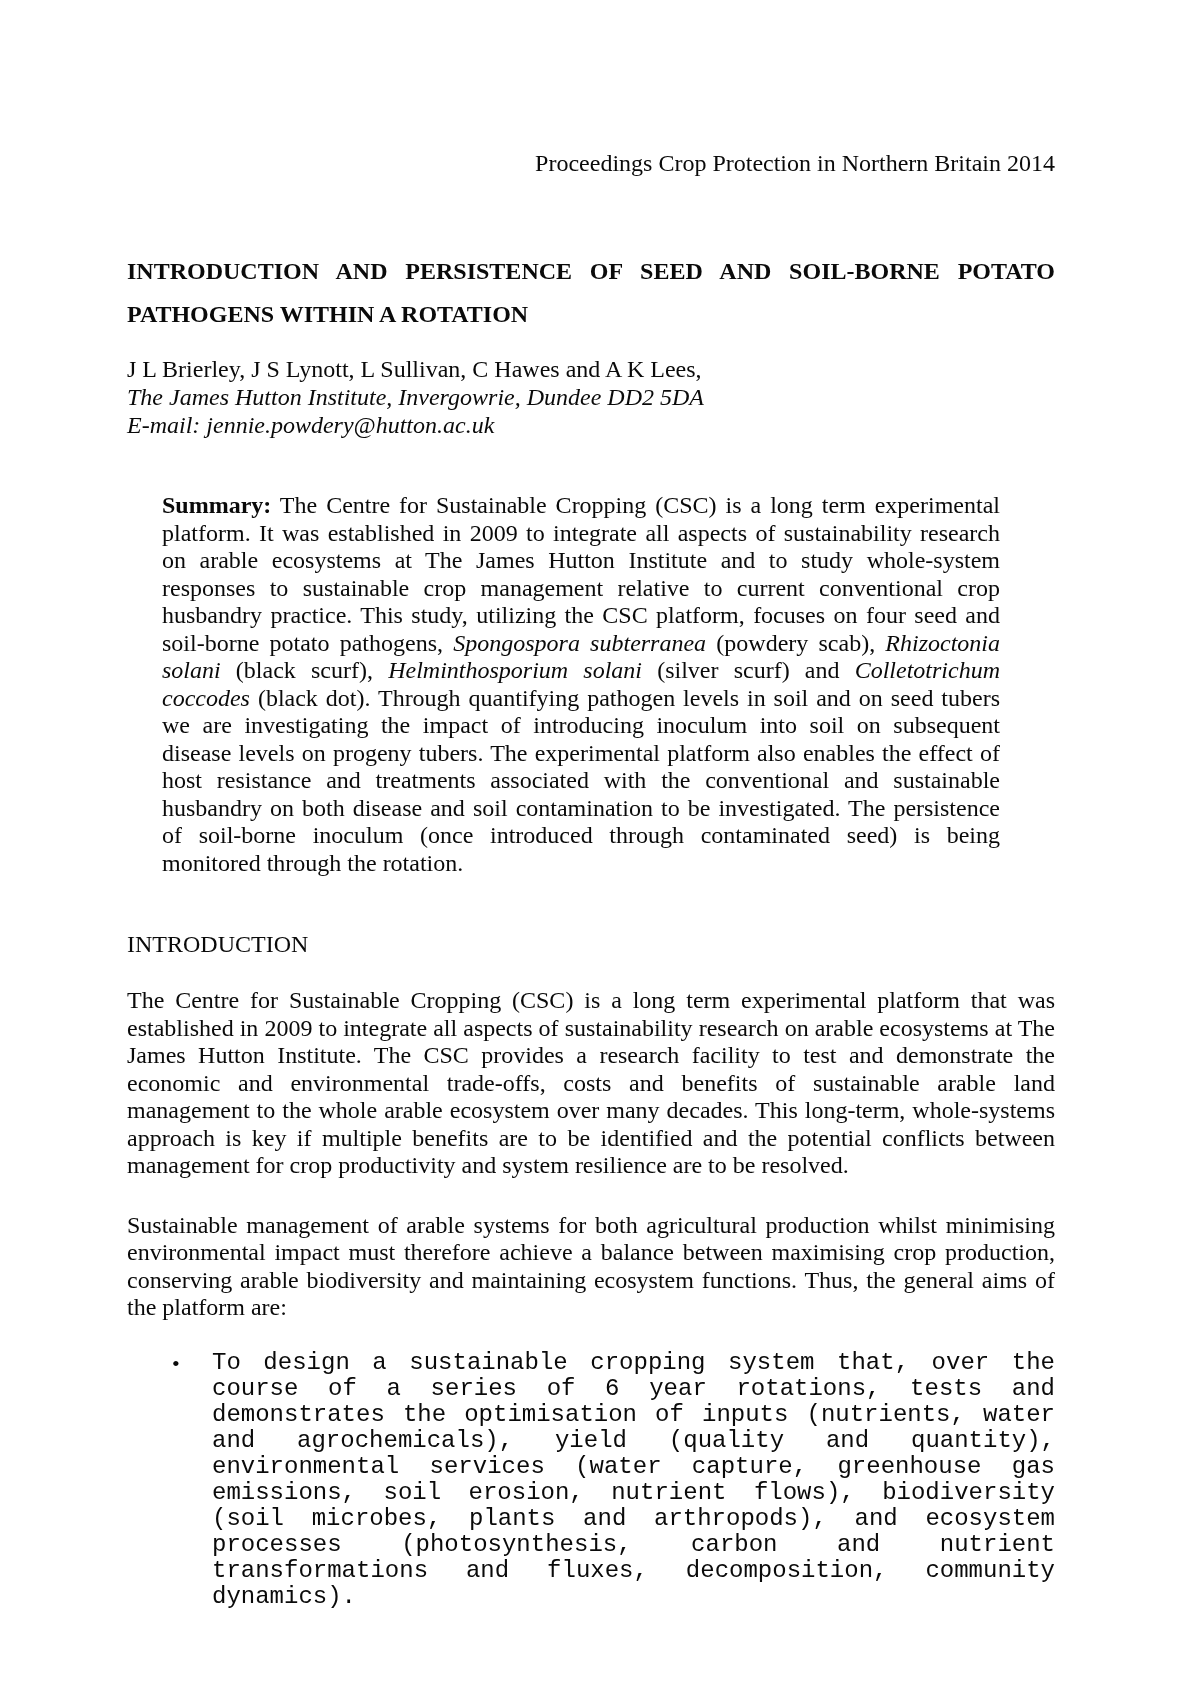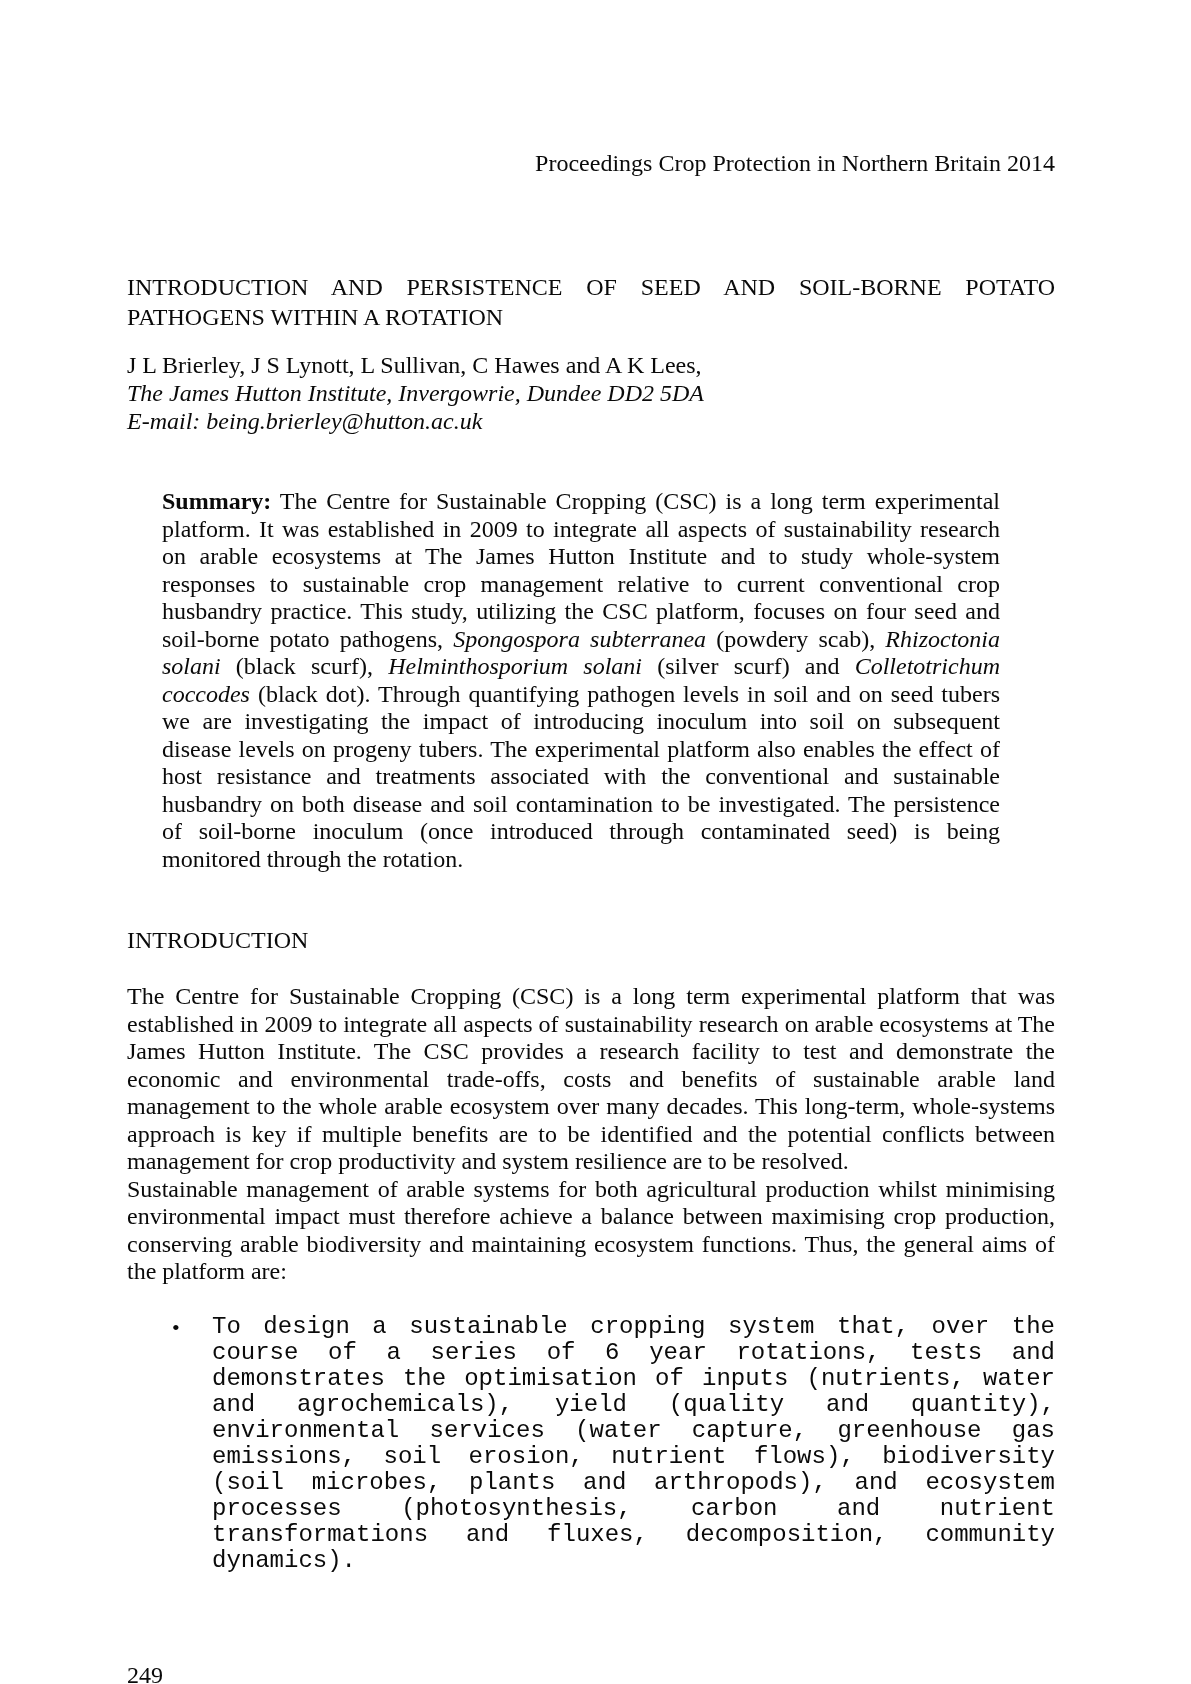--- a/index.html
+++ b/index.html
@@ -20,24 +20,24 @@
     box-sizing: border-box;
     width: 1191px;
     height: 1684px;
     padding: 150px 136px 0 127px;
   }
   .header-line {
     text-align: right;
     line-height: 27px;
   }
   .paper-title {
-    margin-top: 95px;
-    font-weight: normal;
+    margin-top: 73px;
+    font-weight: bold;
     text-align: justify;
-    line-height: 30px;
+    line-height: 43px;
   }
   .authors-block {
     margin-top: 19px;
     line-height: 28px;
   }
   .affiliation, .email {
     font-style: italic;
   }
   .summary-block {
     margin-top: 53px;
@@ -52,21 +52,21 @@
     margin-top: 53px;
     font-weight: normal;
     line-height: 28px;
   }
   .body-para {
     margin: 0;
     text-align: justify;
     line-height: 27.5px;
   }
   .para-1 { margin-top: 29px; }
-  .para-2 { }
+  .para-2 { margin-top: 32px; }
   .bullet-list {
     margin-top: 28px;
     margin-left: 45px;
     display: flex;
     align-items: flex-start;
   }
   .bullet-marker {
     width: 40px;
     flex: 0 0 40px;
     line-height: 27.5px;
@@ -89,21 +89,21 @@
 
 <div class="page">
 
   <div class="header-line">Proceedings Crop Protection in Northern Britain 2014</div>
 
   <div class="paper-title">INTRODUCTION AND PERSISTENCE OF SEED AND SOIL-BORNE POTATO PATHOGENS WITHIN A ROTATION</div>
 
   <div class="authors-block">
     <div class="author-names">J L Brierley, J S Lynott, L Sullivan, C Hawes and A K Lees,</div>
     <div class="affiliation">The James Hutton Institute, Invergowrie, Dundee DD2 5DA</div>
-    <div class="email">E-mail: being.brierley@hutton.ac.uk</div>
+    <div class="email">E-mail: jennie.powdery@hutton.ac.uk</div>
   </div>
 
   <p class="summary-block"><span class="bold">Summary:</span><span> The Centre for Sustainable Cropping (CSC) is a long term experimental platform. It was established in 2009 to integrate all aspects of sustainability research on arable ecosystems at The James Hutton Institute and to study whole-system responses to sustainable crop management relative to current conventional crop husbandry practice.  This study, utilizing the CSC platform, focuses on four seed and soil-borne potato pathogens, </span><span class="italic">Spongospora subterranea</span><span> (powdery scab), </span><span class="italic">Rhizoctonia solani</span><span> (black scurf), </span><span class="italic">Helminthosporium solani</span><span> (silver scurf) and </span><span class="italic">Colletotrichum coccodes</span><span> (black dot).  Through quantifying pathogen levels in soil and on seed tubers we are investigating the impact of introducing inoculum into soil on subsequent disease levels on progeny tubers.  The experimental platform also enables the effect of host resistance and treatments associated with the conventional and sustainable husbandry on both disease and soil contamination to be investigated.  The persistence of soil-borne inoculum (once introduced through contaminated seed) is being monitored through the rotation.</span></p>
 
   <div class="section-heading">INTRODUCTION</div>
 
   <p class="body-para para-1">The Centre for Sustainable Cropping (CSC) is a long term experimental platform that was established in 2009 to integrate all aspects of sustainability research on arable ecosystems at The James Hutton Institute. The CSC provides a research facility to test and demonstrate the economic and environmental trade-offs, costs and benefits of sustainable arable land management to the whole arable ecosystem over many decades. This long-term, whole-systems approach is key if multiple benefits are to be identified and the potential conflicts between management for crop productivity and system resilience are to be resolved.</p>
 
   <p class="body-para para-2">Sustainable management of arable systems for both agricultural production whilst minimising environmental impact must therefore achieve a balance between maximising crop production, conserving arable biodiversity and maintaining ecosystem functions. Thus, the general aims of the platform are:</p>
 

